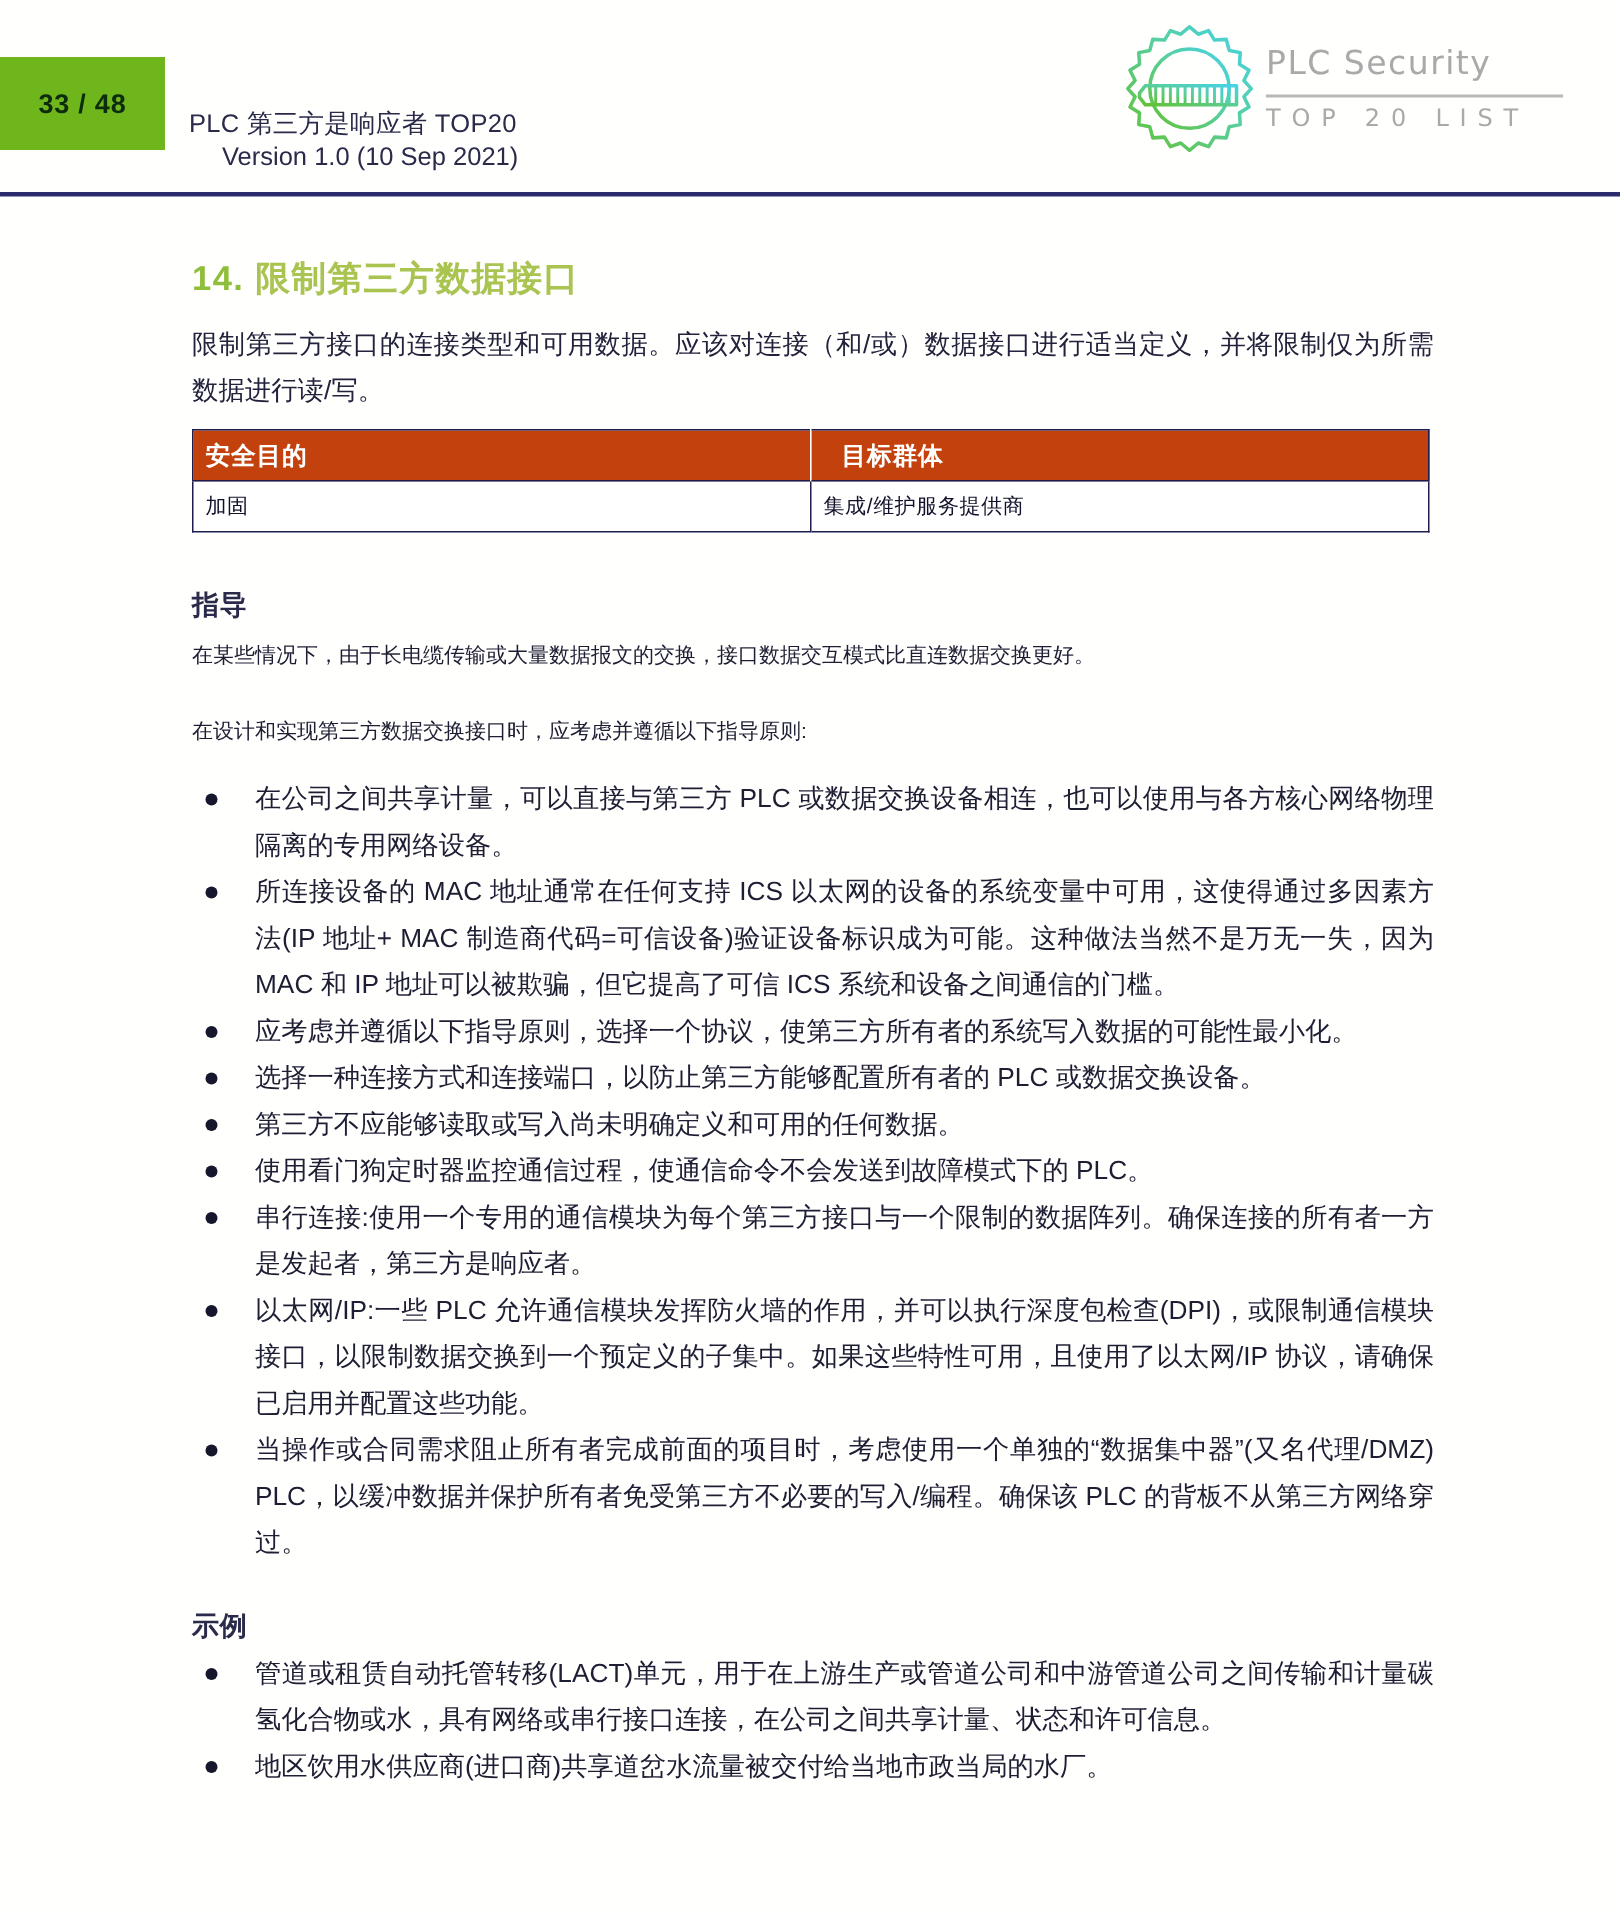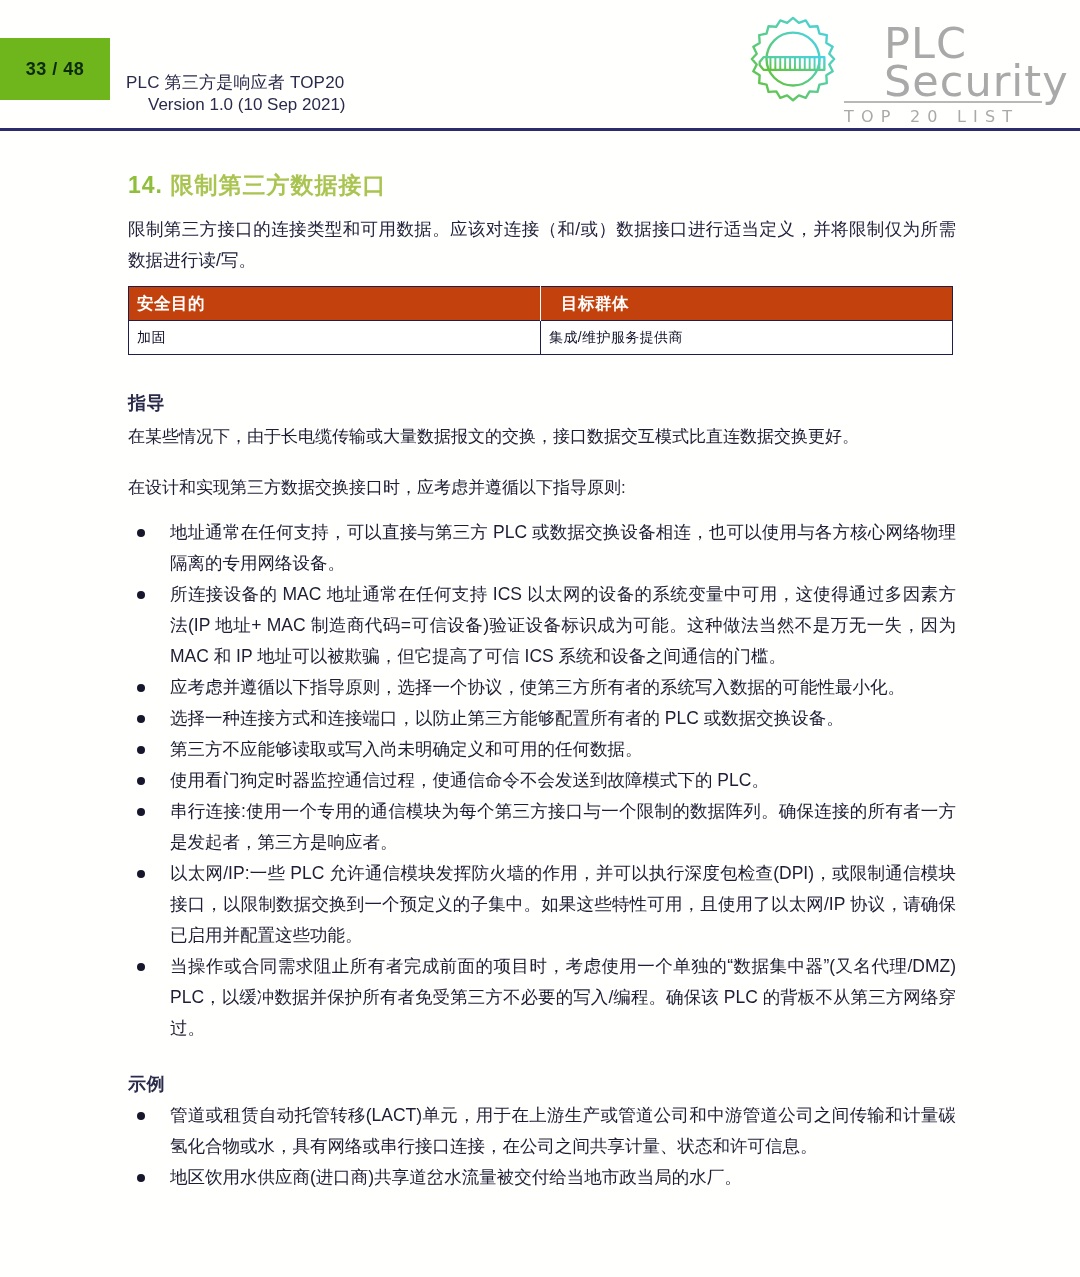--- a/index.html
+++ b/index.html
@@ -85,27 +85,26 @@
     width: 98px;
     height: 98px;
   }
   .logo-text {
     position: absolute;
     left: 108px;
     top: 12px;
     width: 204px;
   }
   .logo-title {
-    font-size: 43px;
+    font-size: 22px;
     font-weight: 400;
     color: #a9a9a9;
     letter-spacing: 1px;
     line-height: 38px;
     font-family: "DejaVu Sans", sans-serif;
-    margin-left: 40px;
   }
   .logo-underline {
     width: 198px;
     height: 2px;
     background: #b8b8b8;
     margin-top: 1px;
   }
   .logo-sub {
     font-size: 16px;
     color: #a9a9a9;
@@ -178,21 +177,21 @@
 
   
   .sub-head {
     font-size: 18px;
     color: #2a2a4a;
     margin: 0 0 4px 0;
     line-height: 28px;
     letter-spacing: 0.5px;
   }
   .para {
-    font-size: 17px;
+    font-size: 14px;
     line-height: 31px;
     color: #1d1d33;
     text-align: justify;
     margin: 0 0 20px 0;
   }
   .para.tight { margin-bottom: 14px; }
 
   ul.bullets {
     list-style: none;
     margin: 0 0 6px 0;
@@ -305,21 +304,21 @@
       </tbody>
     </table>
 
     <h2 class="sub-head">指导</h2>
 
     <p class="para">在某些情况下，由于长电缆传输或大量数据报文的交换，接口数据交互模式比直连数据交换更好。</p>
 
     <p class="para tight">在设计和实现第三方数据交换接口时，应考虑并遵循以下指导原则:</p>
 
     <ul class="bullets">
-      <li>地址通常在任何支持，可以直接与第三方 PLC 或数据交换设备相连，也可以使用与各方核心网络物理隔离的专用网络设备。</li>
+      <li>在公司之间共享计量，可以直接与第三方 PLC 或数据交换设备相连，也可以使用与各方核心网络物理隔离的专用网络设备。</li>
       <li>所连接设备的 MAC 地址通常在任何支持 ICS 以太网的设备的系统变量中可用，这使得通过多因素方法(IP 地址+ MAC 制造商代码=可信设备)验证设备标识成为可能。这种做法当然不是万无一失，因为 MAC 和 IP 地址可以被欺骗，但它提高了可信 ICS 系统和设备之间通信的门槛。</li>
       <li>应考虑并遵循以下指导原则，选择一个协议，使第三方所有者的系统写入数据的可能性最小化。</li>
       <li>选择一种连接方式和连接端口，以防止第三方能够配置所有者的 PLC 或数据交换设备。</li>
       <li>第三方不应能够读取或写入尚未明确定义和可用的任何数据。</li>
       <li>使用看门狗定时器监控通信过程，使通信命令不会发送到故障模式下的 PLC。</li>
       <li>串行连接:使用一个专用的通信模块为每个第三方接口与一个限制的数据阵列。确保连接的所有者一方是发起者，第三方是响应者。</li>
       <li>以太网/IP:一些 PLC 允许通信模块发挥防火墙的作用，并可以执行深度包检查(DPI)，或限制通信模块接口，以限制数据交换到一个预定义的子集中。如果这些特性可用，且使用了以太网/IP 协议，请确保已启用并配置这些功能。</li>
       <li>当操作或合同需求阻止所有者完成前面的项目时，考虑使用一个单独的“数据集中器”(又名代理/DMZ) PLC，以缓冲数据并保护所有者免受第三方不必要的写入/编程。确保该 PLC 的背板不从第三方网络穿过。</li>
     </ul>
 

